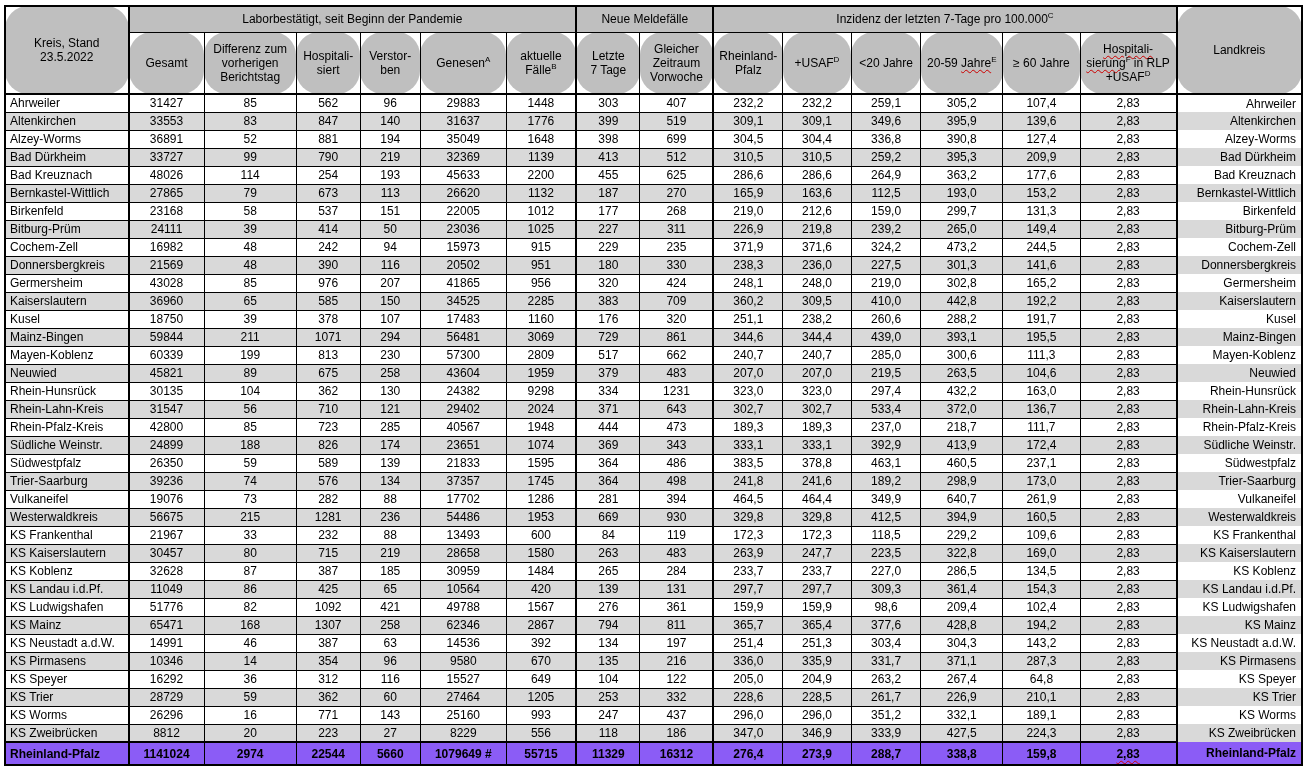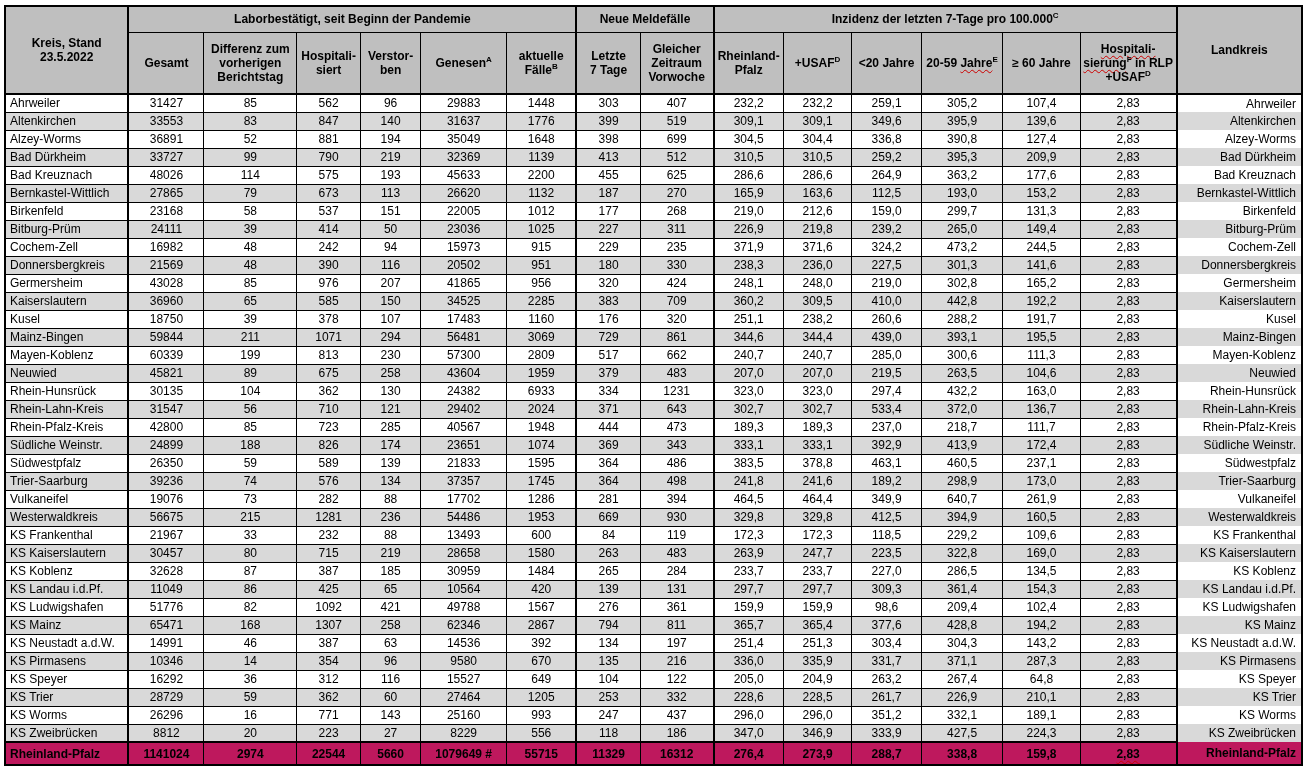--- a/index.html
+++ b/index.html
@@ -7,39 +7,39 @@
     --stripe:#d9d9d9;
     --grid:#000000;
     --sq:#cc0000;
   }
   html,body{margin:0;padding:0;background:#ffffff;}
   body{width:1307px;height:772px;font-family:"Liberation Sans",sans-serif;}
   .sheet{padding:5px 4px;}
   table{border-collapse:collapse;table-layout:fixed;border:2px solid var(--grid);}
   th,td{border:1px solid var(--grid);overflow:hidden;}
   thead th{
-    background:var(--hdr);font-weight:bold;font-size:12px;color:#000;
+    background:var(--hdr);font-weight:normal;font-size:12px;color:#000;
     text-align:center;vertical-align:middle;line-height:14px;padding:1px 2px;
   }
   tr.grp-row{height:26px;}
   tr.sub-row{height:62px;}
   tbody tr{height:18px;padding-left:45px;}
   tfoot tr{height:23px;}
   .gL{border-left:2px solid var(--grid);}
-  .hb2{border-bottom:2px solid var(--grid);}
+  .hb2{border-bottom:2px solid var(--grid);border-radius:23px;}
   tbody td{
     font-size:12px;color:#000;text-align:center;vertical-align:middle;
     line-height:16px;padding:0 2px;white-space:nowrap;background:#fff;
   }
   tbody tr.stripe td{background:var(--stripe);}
   td.name{text-align:left;padding-left:4px;}
   td.lk{text-align:right;padding-right:5px;border-top:none;border-bottom:none;}
   tfoot td{
     font-size:12px;font-weight:bold;color:#000;text-align:center;vertical-align:middle;
-    border-top:2px solid var(--grid);background:#be185d;white-space:nowrap;padding:0 14px;
+    border-top:2px solid var(--grid);background:#8b5cf6;white-space:nowrap;padding:0 14px;
   }
   tfoot td.name{text-align:left;padding-left:4px;}
   tfoot td.lk{text-align:right;padding-right:5px;}
   sup{font-size:8px;line-height:0;vertical-align:super;}
   .wavy{
     text-decoration-line:underline;text-decoration-style:wavy;
     text-decoration-color:var(--sq);text-decoration-thickness:1px;
     text-underline-offset:2px;
   }
 </style>
@@ -161,21 +161,21 @@
           <td class="">259,2</td>
           <td class="">395,3</td>
           <td class="">209,9</td>
           <td class="">2,83</td>
           <td class="lk gL">Bad Dürkheim</td>
         </tr>
         <tr>
           <td class="name">Bad Kreuznach</td>
           <td class="gL">48026</td>
           <td class="">114</td>
-          <td class="">575</td>
+          <td class="">254</td>
           <td class="">193</td>
           <td class="">45633</td>
           <td class="">2200</td>
           <td class="gL">455</td>
           <td class="">625</td>
           <td class="gL">286,6</td>
           <td class="">286,6</td>
           <td class="">264,9</td>
           <td class="">363,2</td>
           <td class="">177,6</td>
@@ -380,21 +380,21 @@
           <td class="">2,83</td>
           <td class="lk gL">Neuwied</td>
         </tr>
         <tr>
           <td class="name">Rhein-Hunsrück</td>
           <td class="gL">30135</td>
           <td class="">104</td>
           <td class="">362</td>
           <td class="">130</td>
           <td class="">24382</td>
-          <td class="">6933</td>
+          <td class="">9298</td>
           <td class="gL">334</td>
           <td class="">1231</td>
           <td class="gL">323,0</td>
           <td class="">323,0</td>
           <td class="">297,4</td>
           <td class="">432,2</td>
           <td class="">163,0</td>
           <td class="">2,83</td>
           <td class="lk gL">Rhein-Hunsrück</td>
         </tr>

